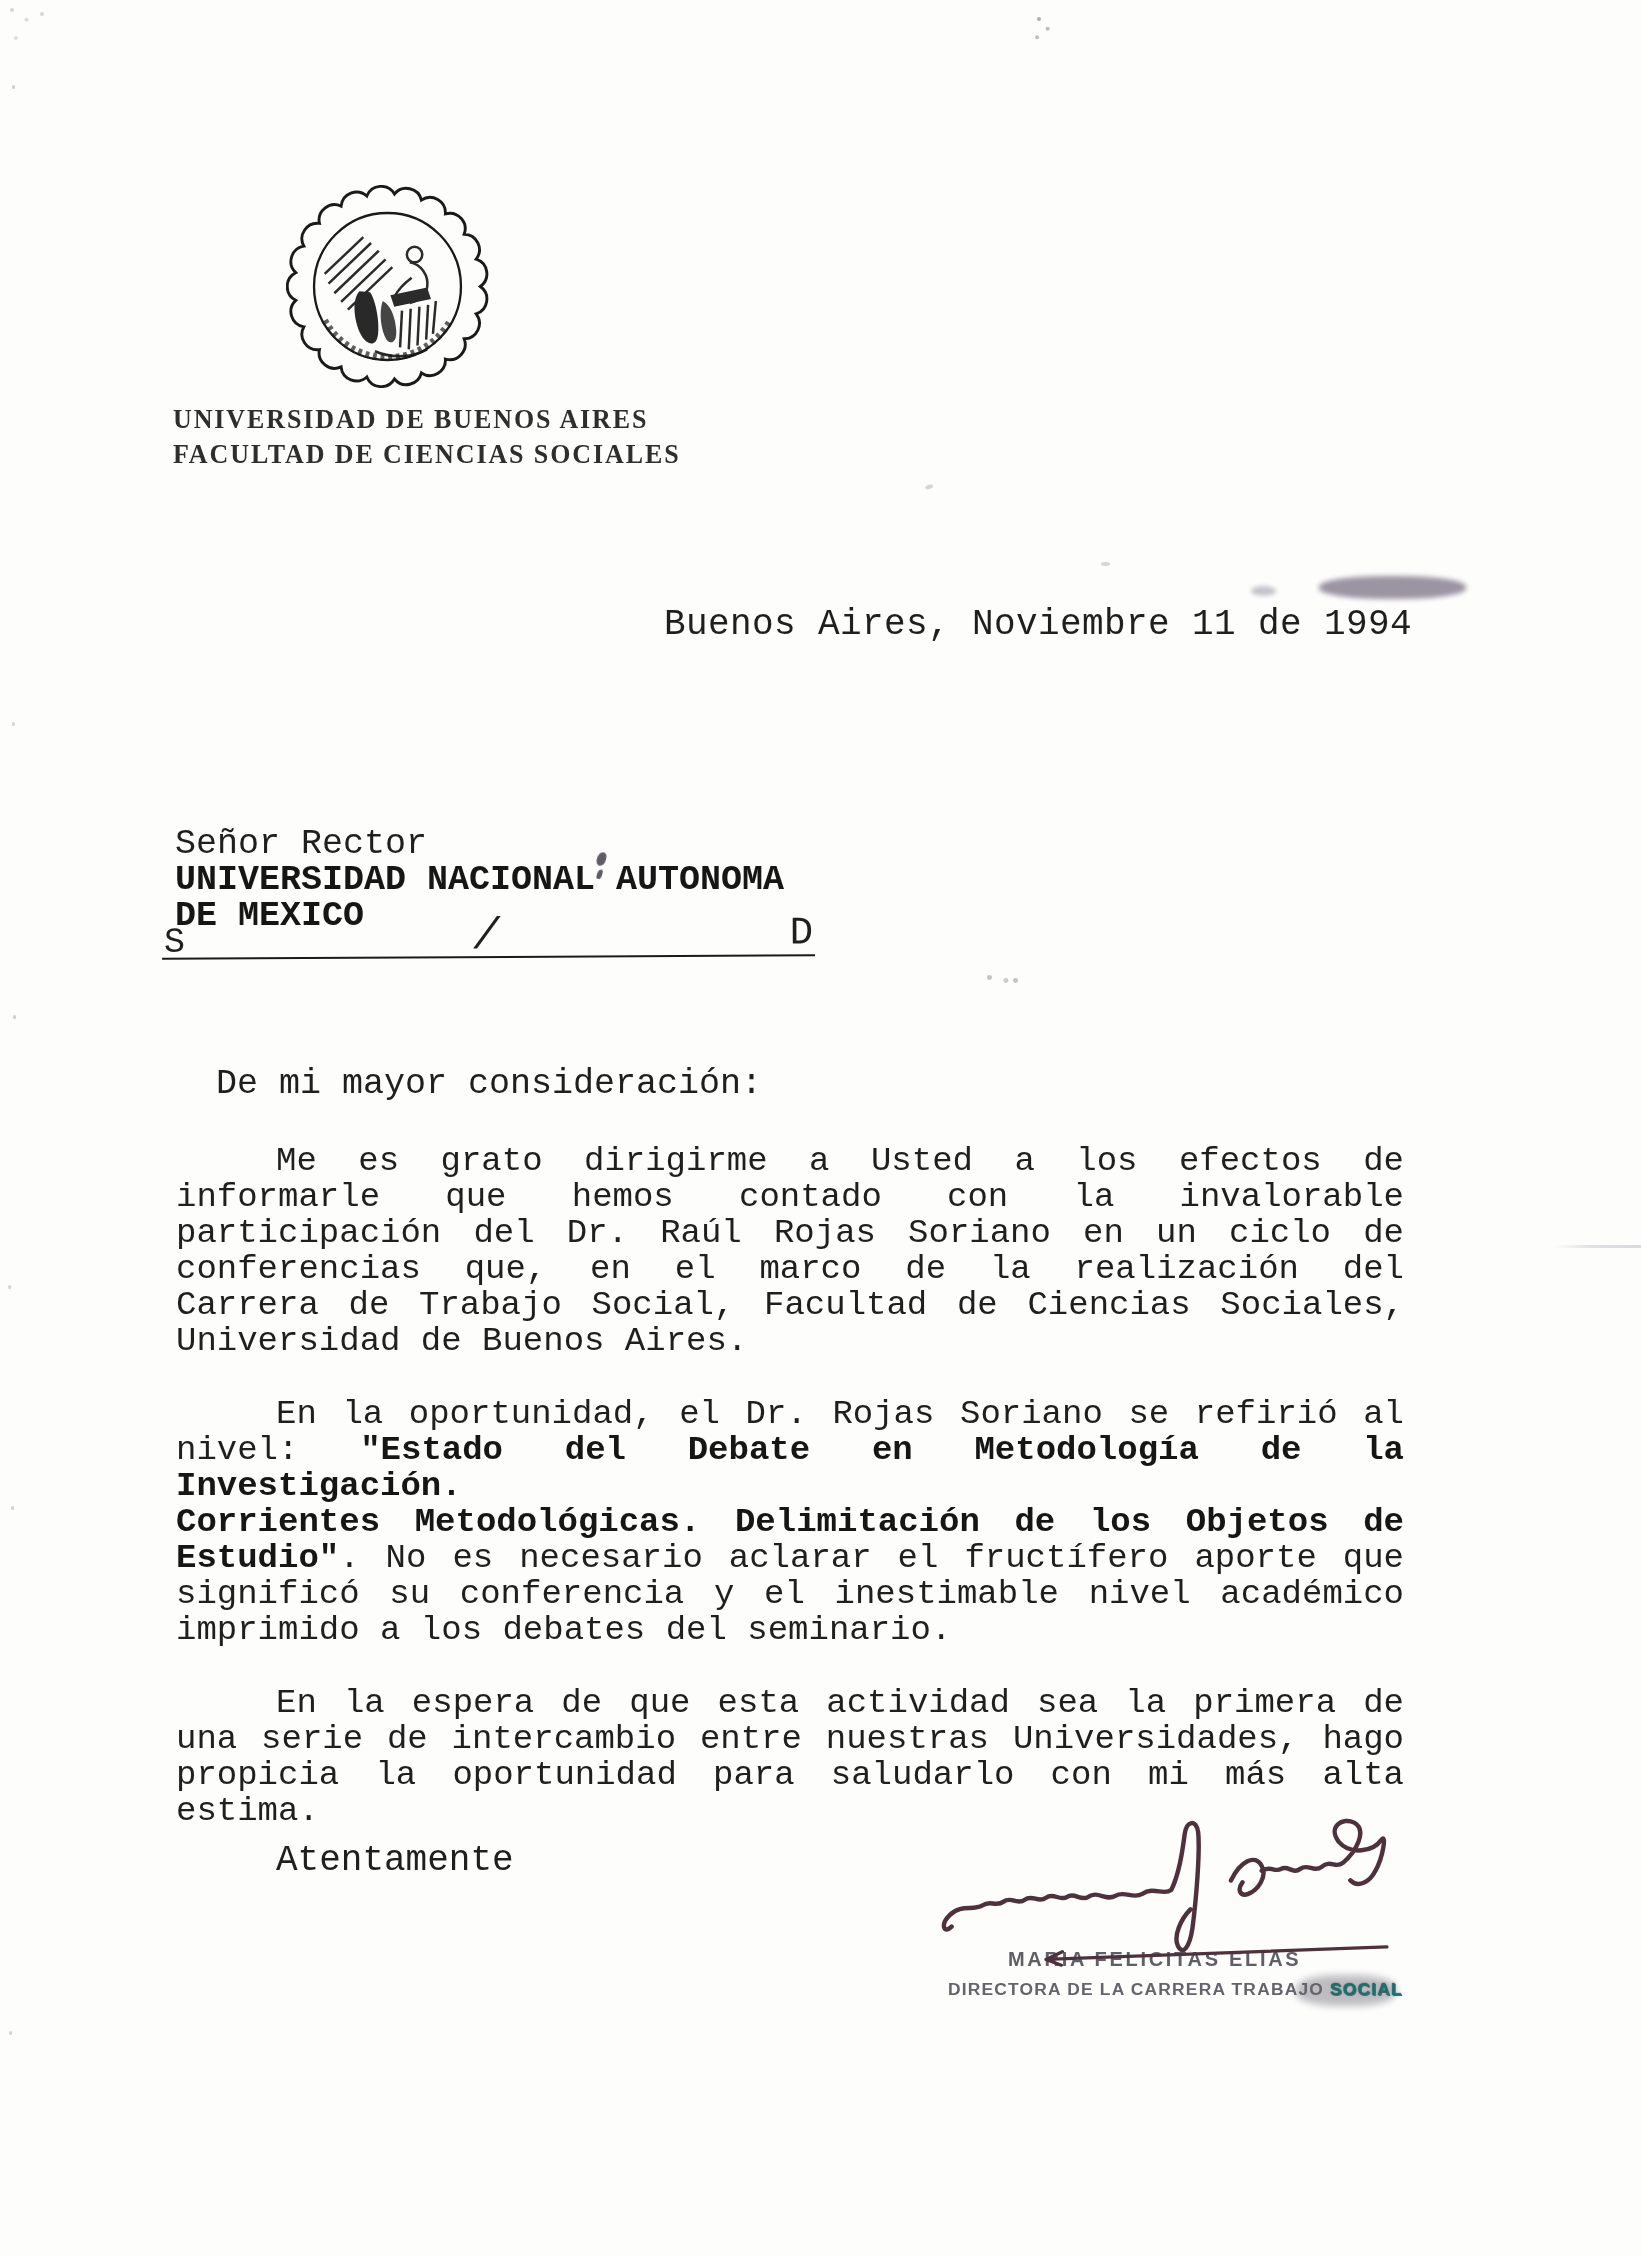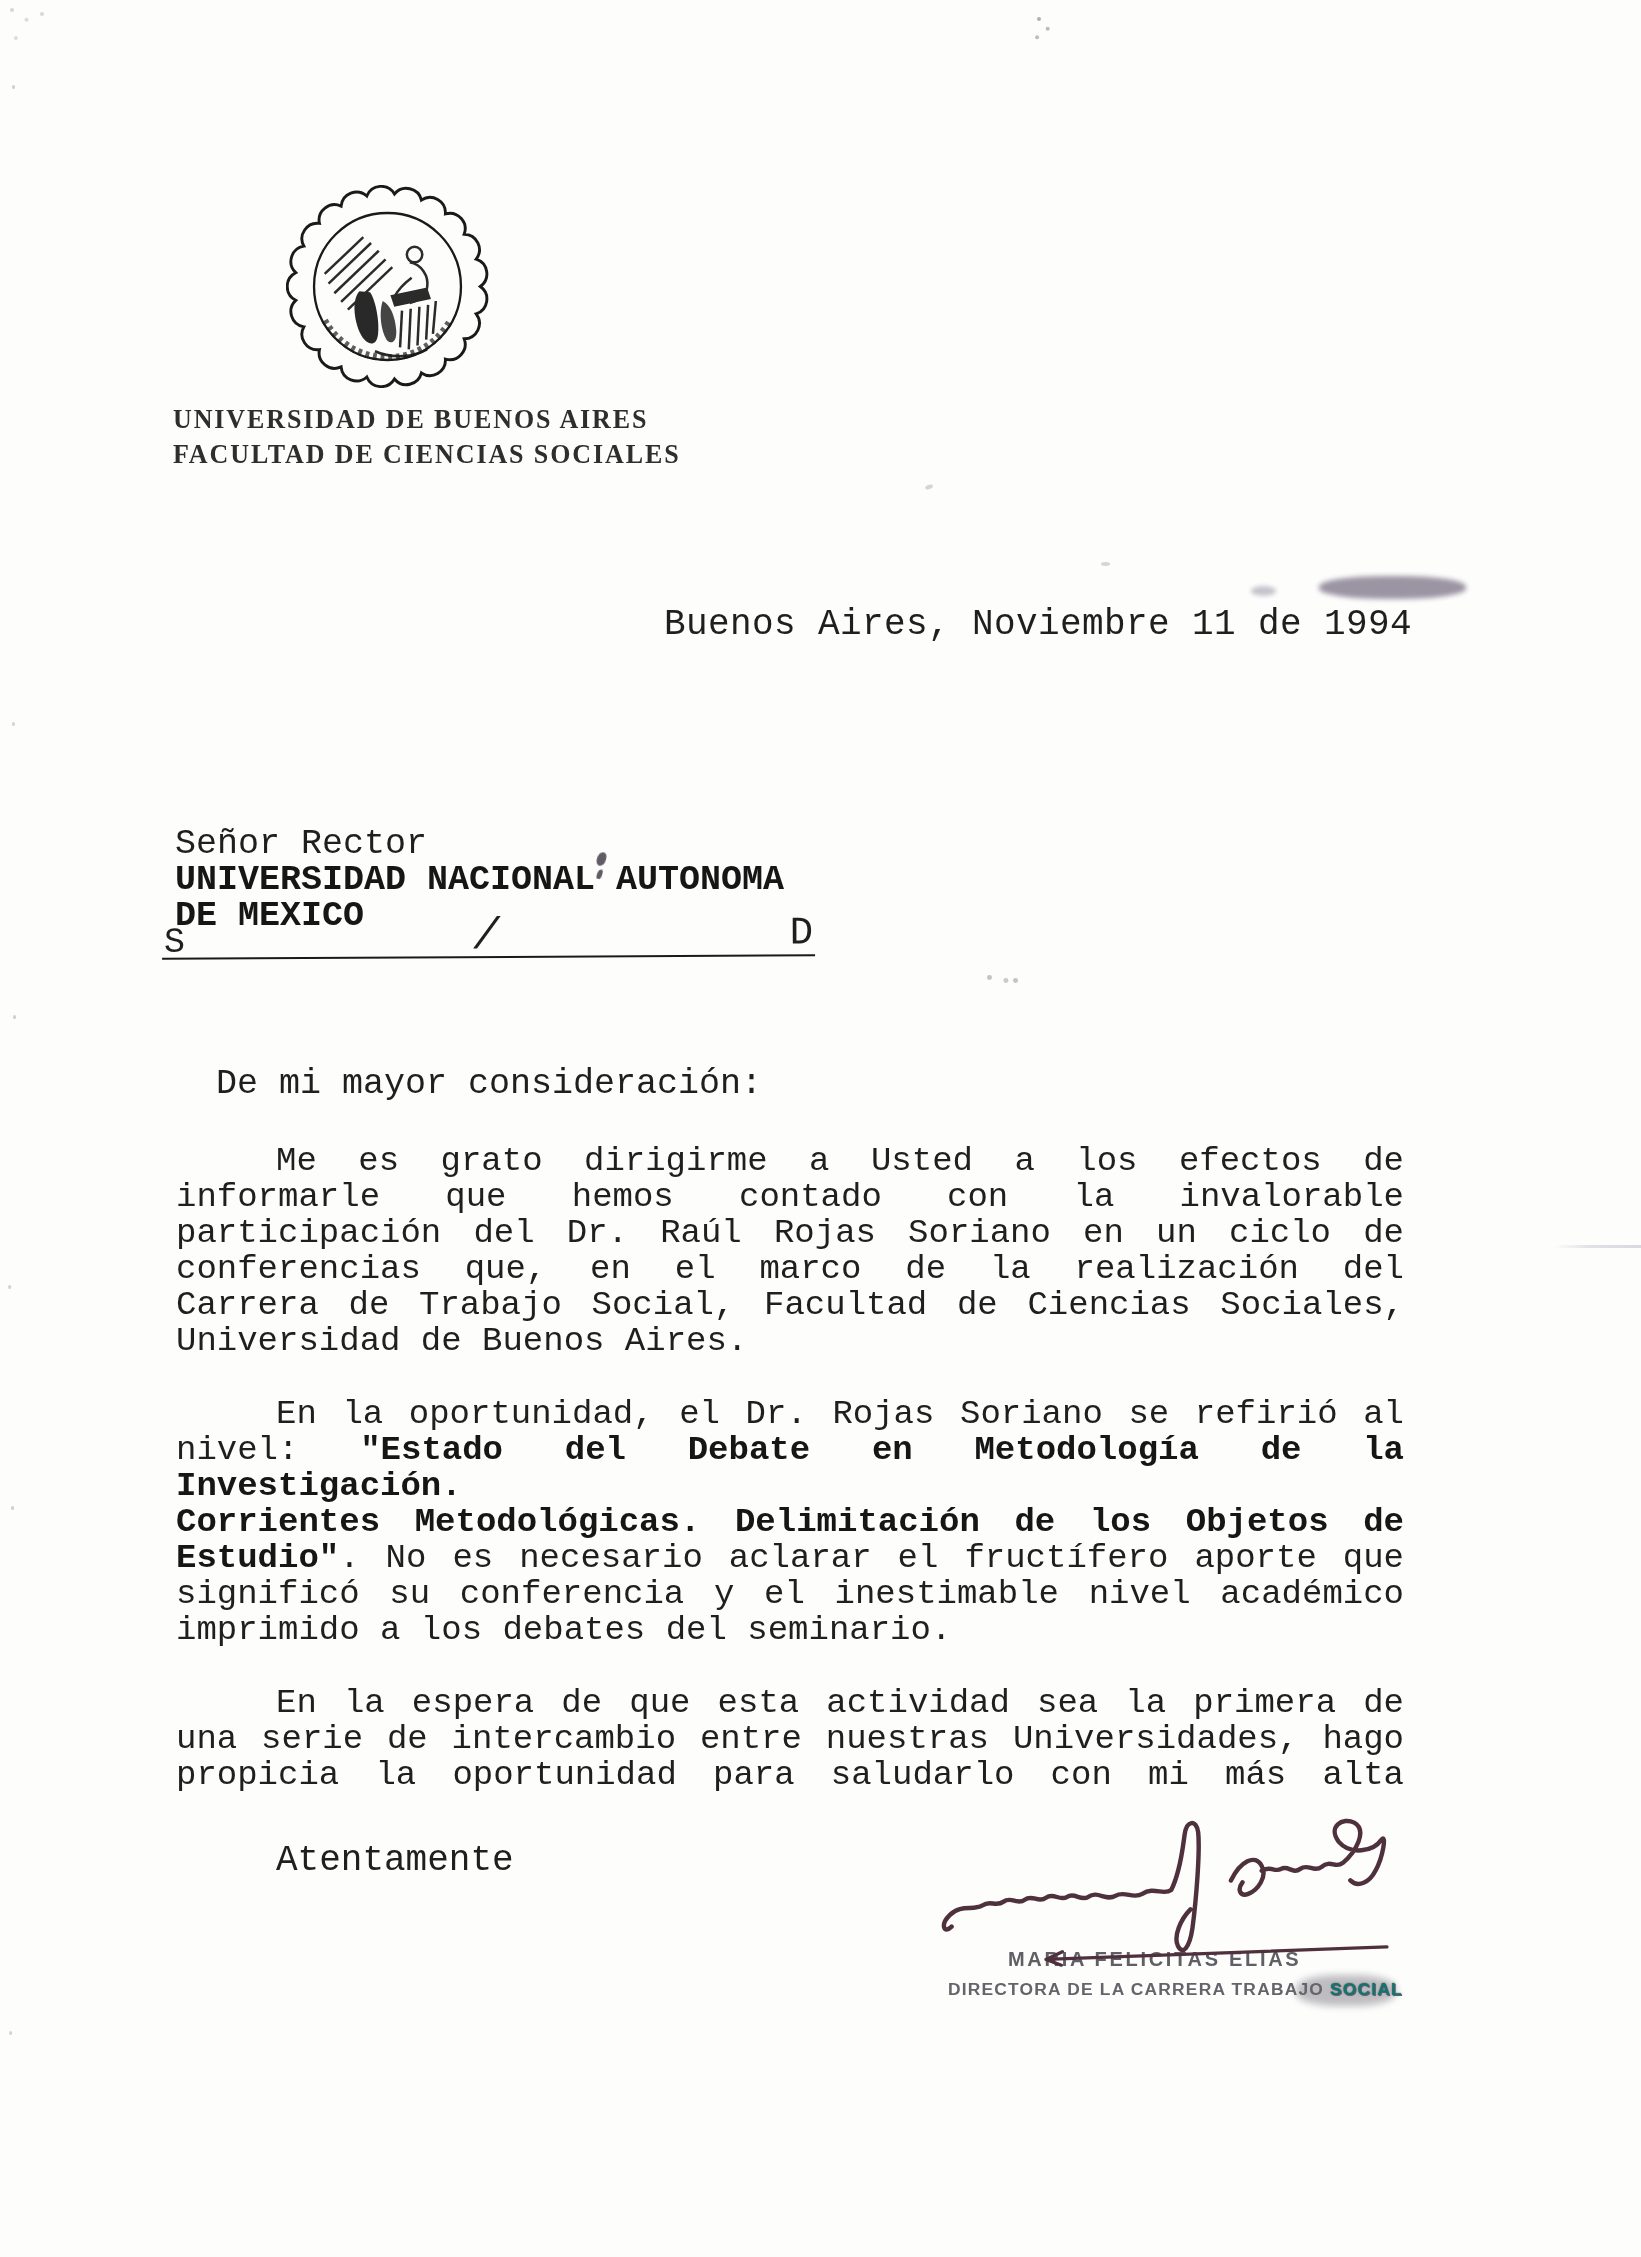--- a/index.html
+++ b/index.html
@@ -142,20 +142,21 @@
         <div class="bline j"><span>nivel: </span><span class="bd">"Estado del Debate en Metodología de la Investigación.</span></div>
         <div class="bline j"><span class="bd">Corrientes Metodológicas. Delimitación de los Objetos de</span></div>
         <div class="bline j"><span class="bd">Estudio"</span><span>. No es necesario aclarar el fructífero aporte que</span></div>
         <div class="bline j"><span>significó su conferencia y el inestimable nivel académico</span></div>
         <div class="bline"><span>imprimido a los debates del seminario.</span></div>
       </div>
     <div class="para">
         <div class="bline j in"><span>En la espera de que esta actividad sea la primera de</span></div>
         <div class="bline j"><span>una serie de intercambio entre nuestras Universidades, hago</span></div>
         <div class="bline j"><span>propicia la oportunidad para saludarlo con mi más alta</span></div>
+        <div class="bline"><span>estima.</span></div>
       </div>
   </div>
 
   <div class="abs closing">Atentamente</div>
 
   <svg class="abs sig-svg" viewBox="0 0 500 190">
     <g fill="none" stroke="#4f313d" stroke-width="4.6" stroke-linecap="round" stroke-linejoin="round">
       <path d="M30,118 C22,126 18,116 28,106 C40,94 52,102 62,96 C70,90 76,98 84,92
            C92,86 98,96 106,90 C114,84 120,94 128,88 C136,82 142,92 150,87
            C158,82 164,92 172,87 C182,80 190,92 200,86 C210,80 218,90 228,84

